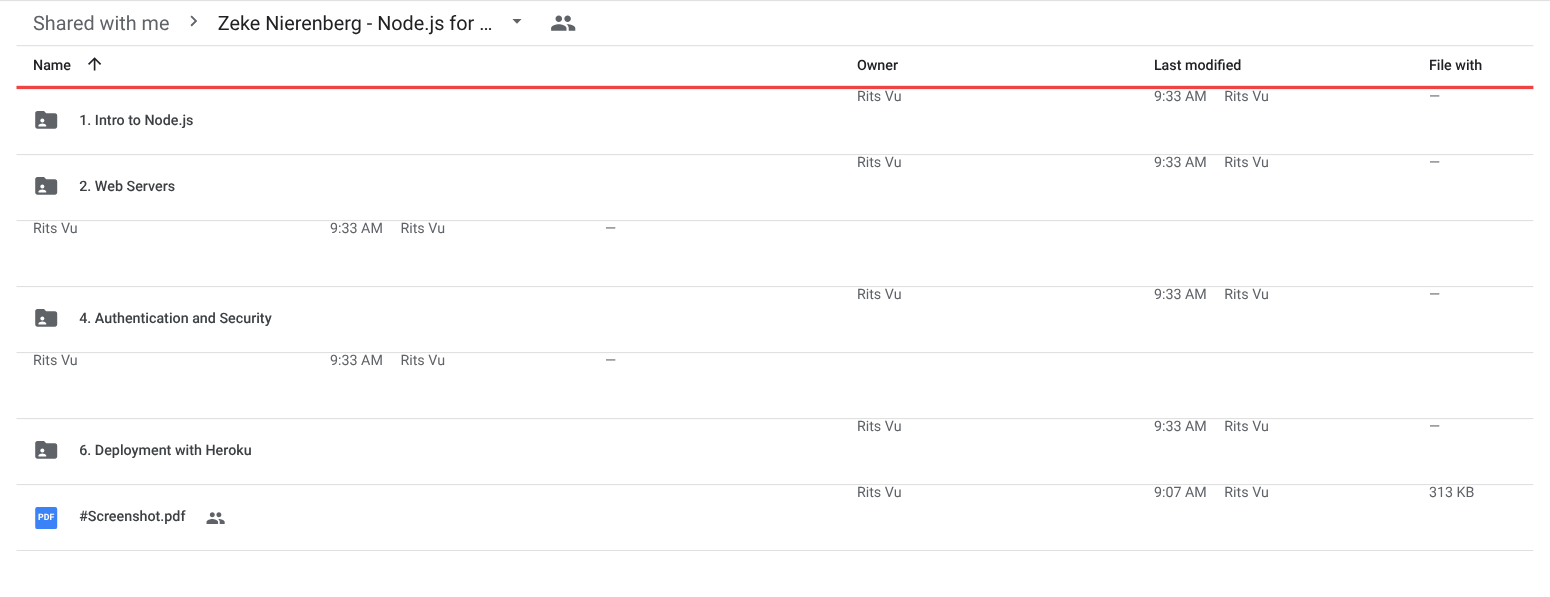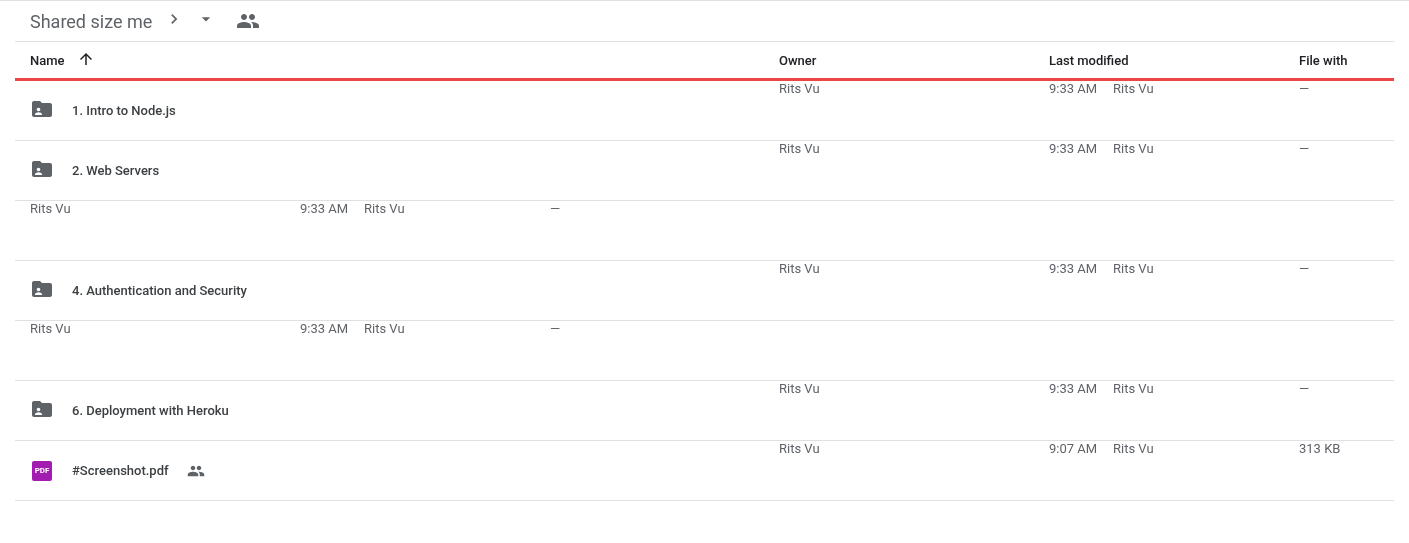--- a/index.html
+++ b/index.html
@@ -107,21 +107,21 @@
       color: #3c4043;
     }
     .folder-icon svg {
       width: 24px;
       height: 24px;
       fill: #5f6368;
     }
     .pdf-icon {
       width: 20px;
       height: 20px;
-      background: #a21caf;
+      background: #3b82f6;
       border-radius: 2px;
       color: #fff;
       font-size: 8px;
       font-weight: 700;
       display: flex;
       align-items: center;
       justify-content: center;
       margin-left: 2px;
       margin-right: 2px;
     }
@@ -136,26 +136,27 @@
       width: 64px;
     }
     .modified-by {
       color: #5f6368;
     }
   </style>
 </head>
 <body>
 
 <div class="breadcrumb-bar">
-  <span class="breadcrumb-item">Shared size me</span>
+  <span class="breadcrumb-item">Shared with me</span>
   <span class="chevron-right-icon">
     <svg viewBox="0 0 24 24">
         <path d="M10 6L8.59 7.41 13.17 12l-4.58 4.59L10 18l6-6z"></path>
       </svg>
   </span>
+  <span class="breadcrumb-current">Zeke Nierenberg - Node.js for …</span>
   <span class="caret-down-icon">
     <svg viewBox="0 0 24 24">
         <path d="M7 10l5 5 5-5z"></path>
       </svg>
   </span>
   <span class="people-icon">
     <svg viewBox="0 0 24 24">
         <path d="M16 11c1.66 0 3-1.34 3-3s-1.34-3-3-3-3 1.34-3 3 1.34 3 3 3zm-8 0c1.66 0 3-1.34 3-3S9.66 5 8 5 5 6.34 5 8s1.34 3 3 3zm0 2c-2.33 0-7 1.17-7 3.5V19h14v-2.5C15 14.17 10.33 13 8 13zm8 0c-.29 0-.62.02-.97.05 1.16.84 1.97 1.97 1.97 3.45V19h6v-2.5c0-2.33-4.67-3.5-7-3.5z"></path>
       </svg>
   </span>

